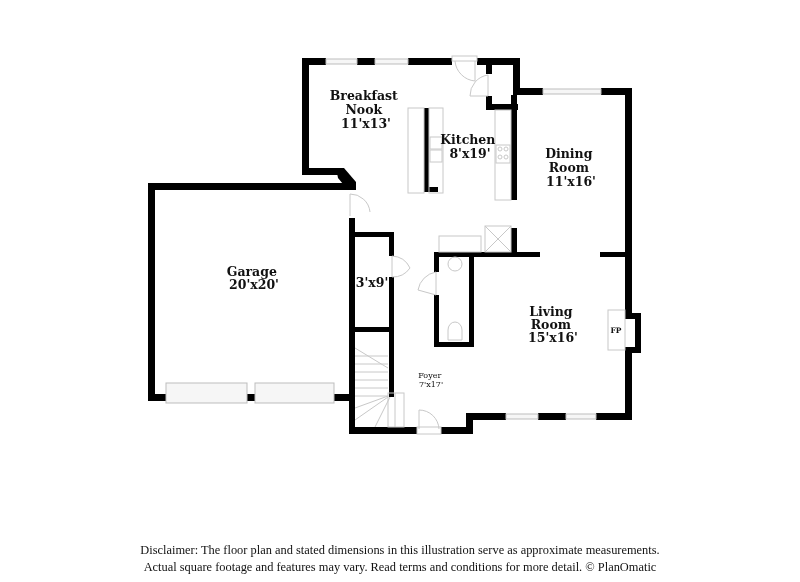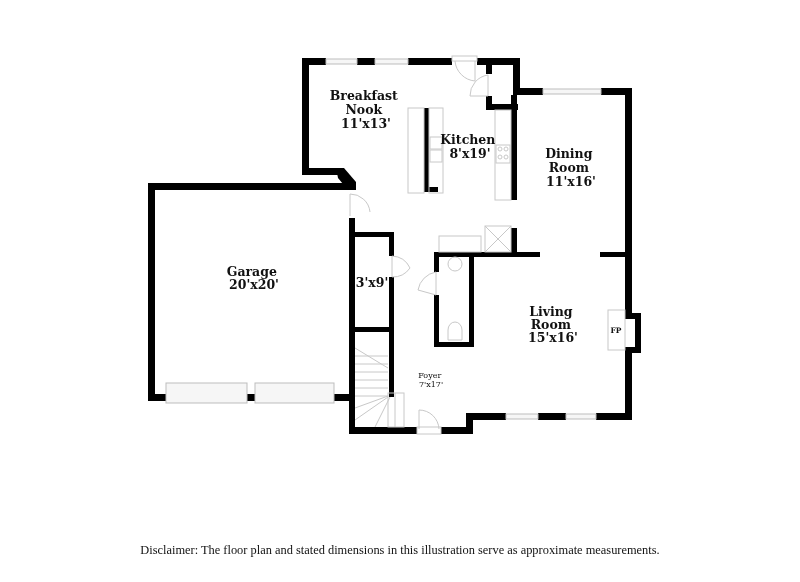--- a/index.html
+++ b/index.html
@@ -186,13 +186,14 @@
     <text class="lbl lbl-sm" x="431" y="378">
       <tspan x="431" dy="0">Foyer</tspan>
       <tspan x="431" dy="9">7'x17'</tspan>
     </text>
     <text class="lbl lbl-fp" x="616" y="333">FP</text>
   </g>
 </svg>
 
 <div class="disclaimer">
   <div>Disclaimer: The floor plan and stated dimensions in this illustration serve as approximate measurements.</div>
+  <div>Actual square footage and features may vary. Read terms and conditions for more detail. © PlanOmatic</div>
 </div>
 
 </body></html>

